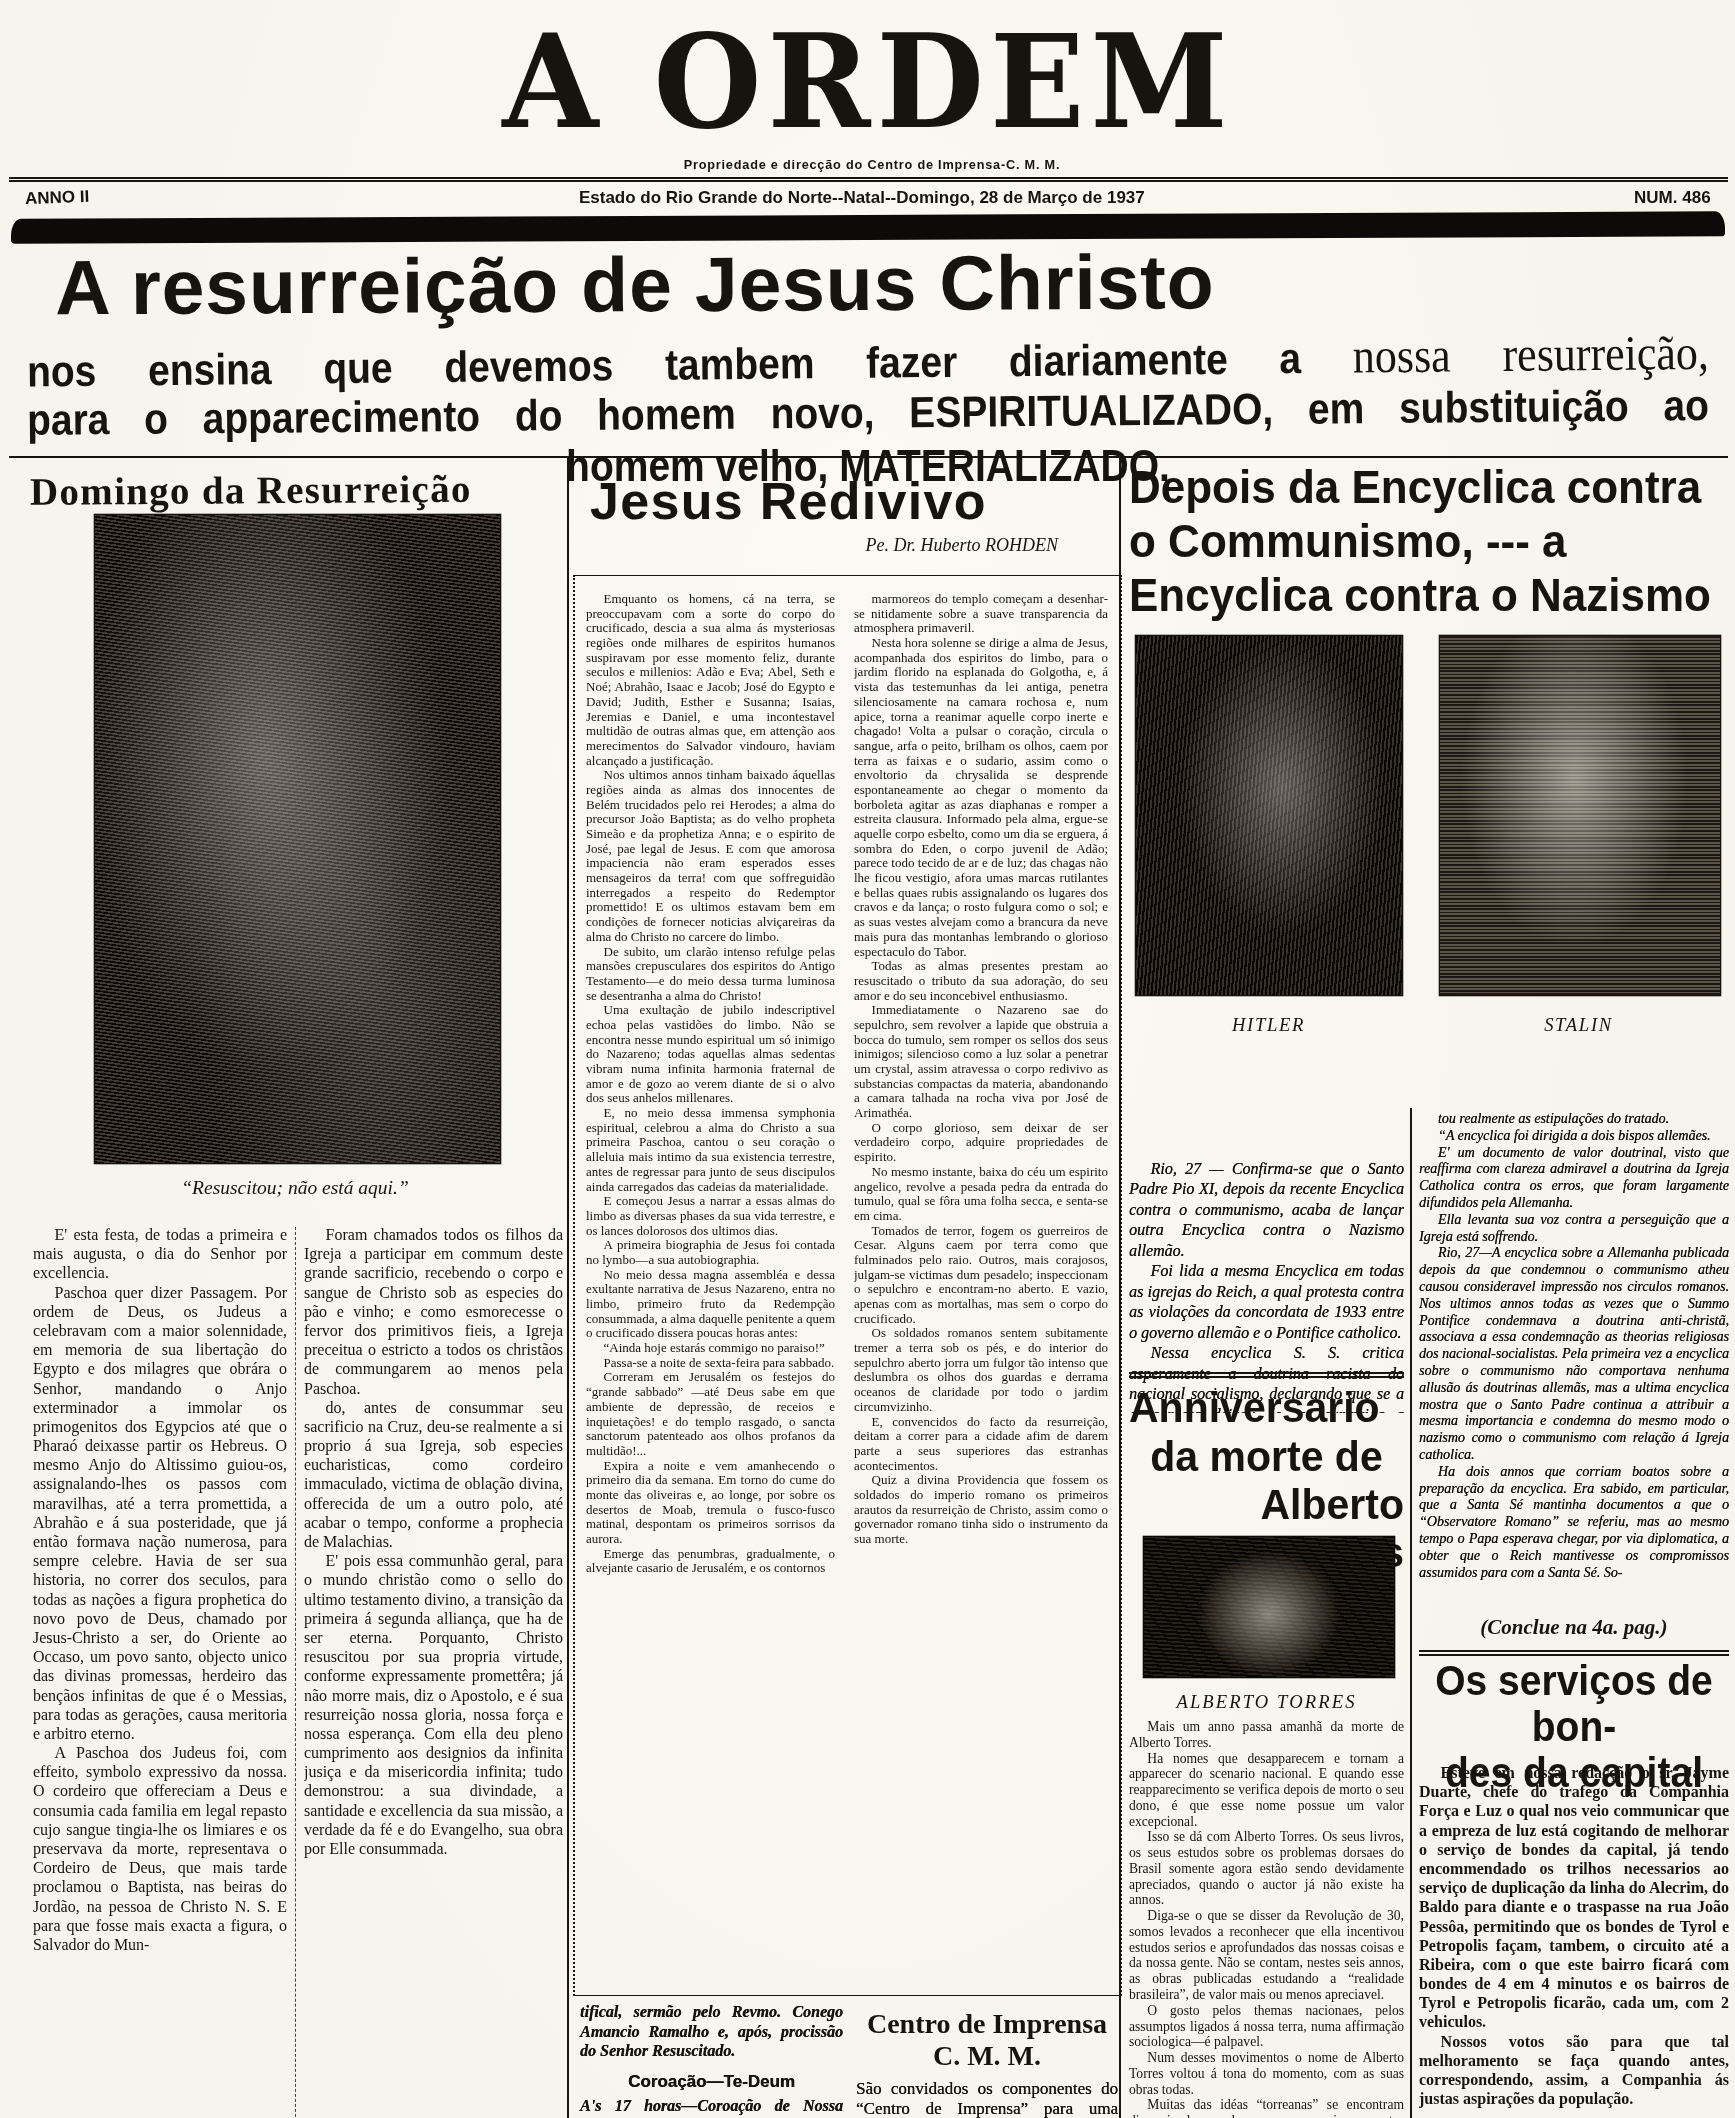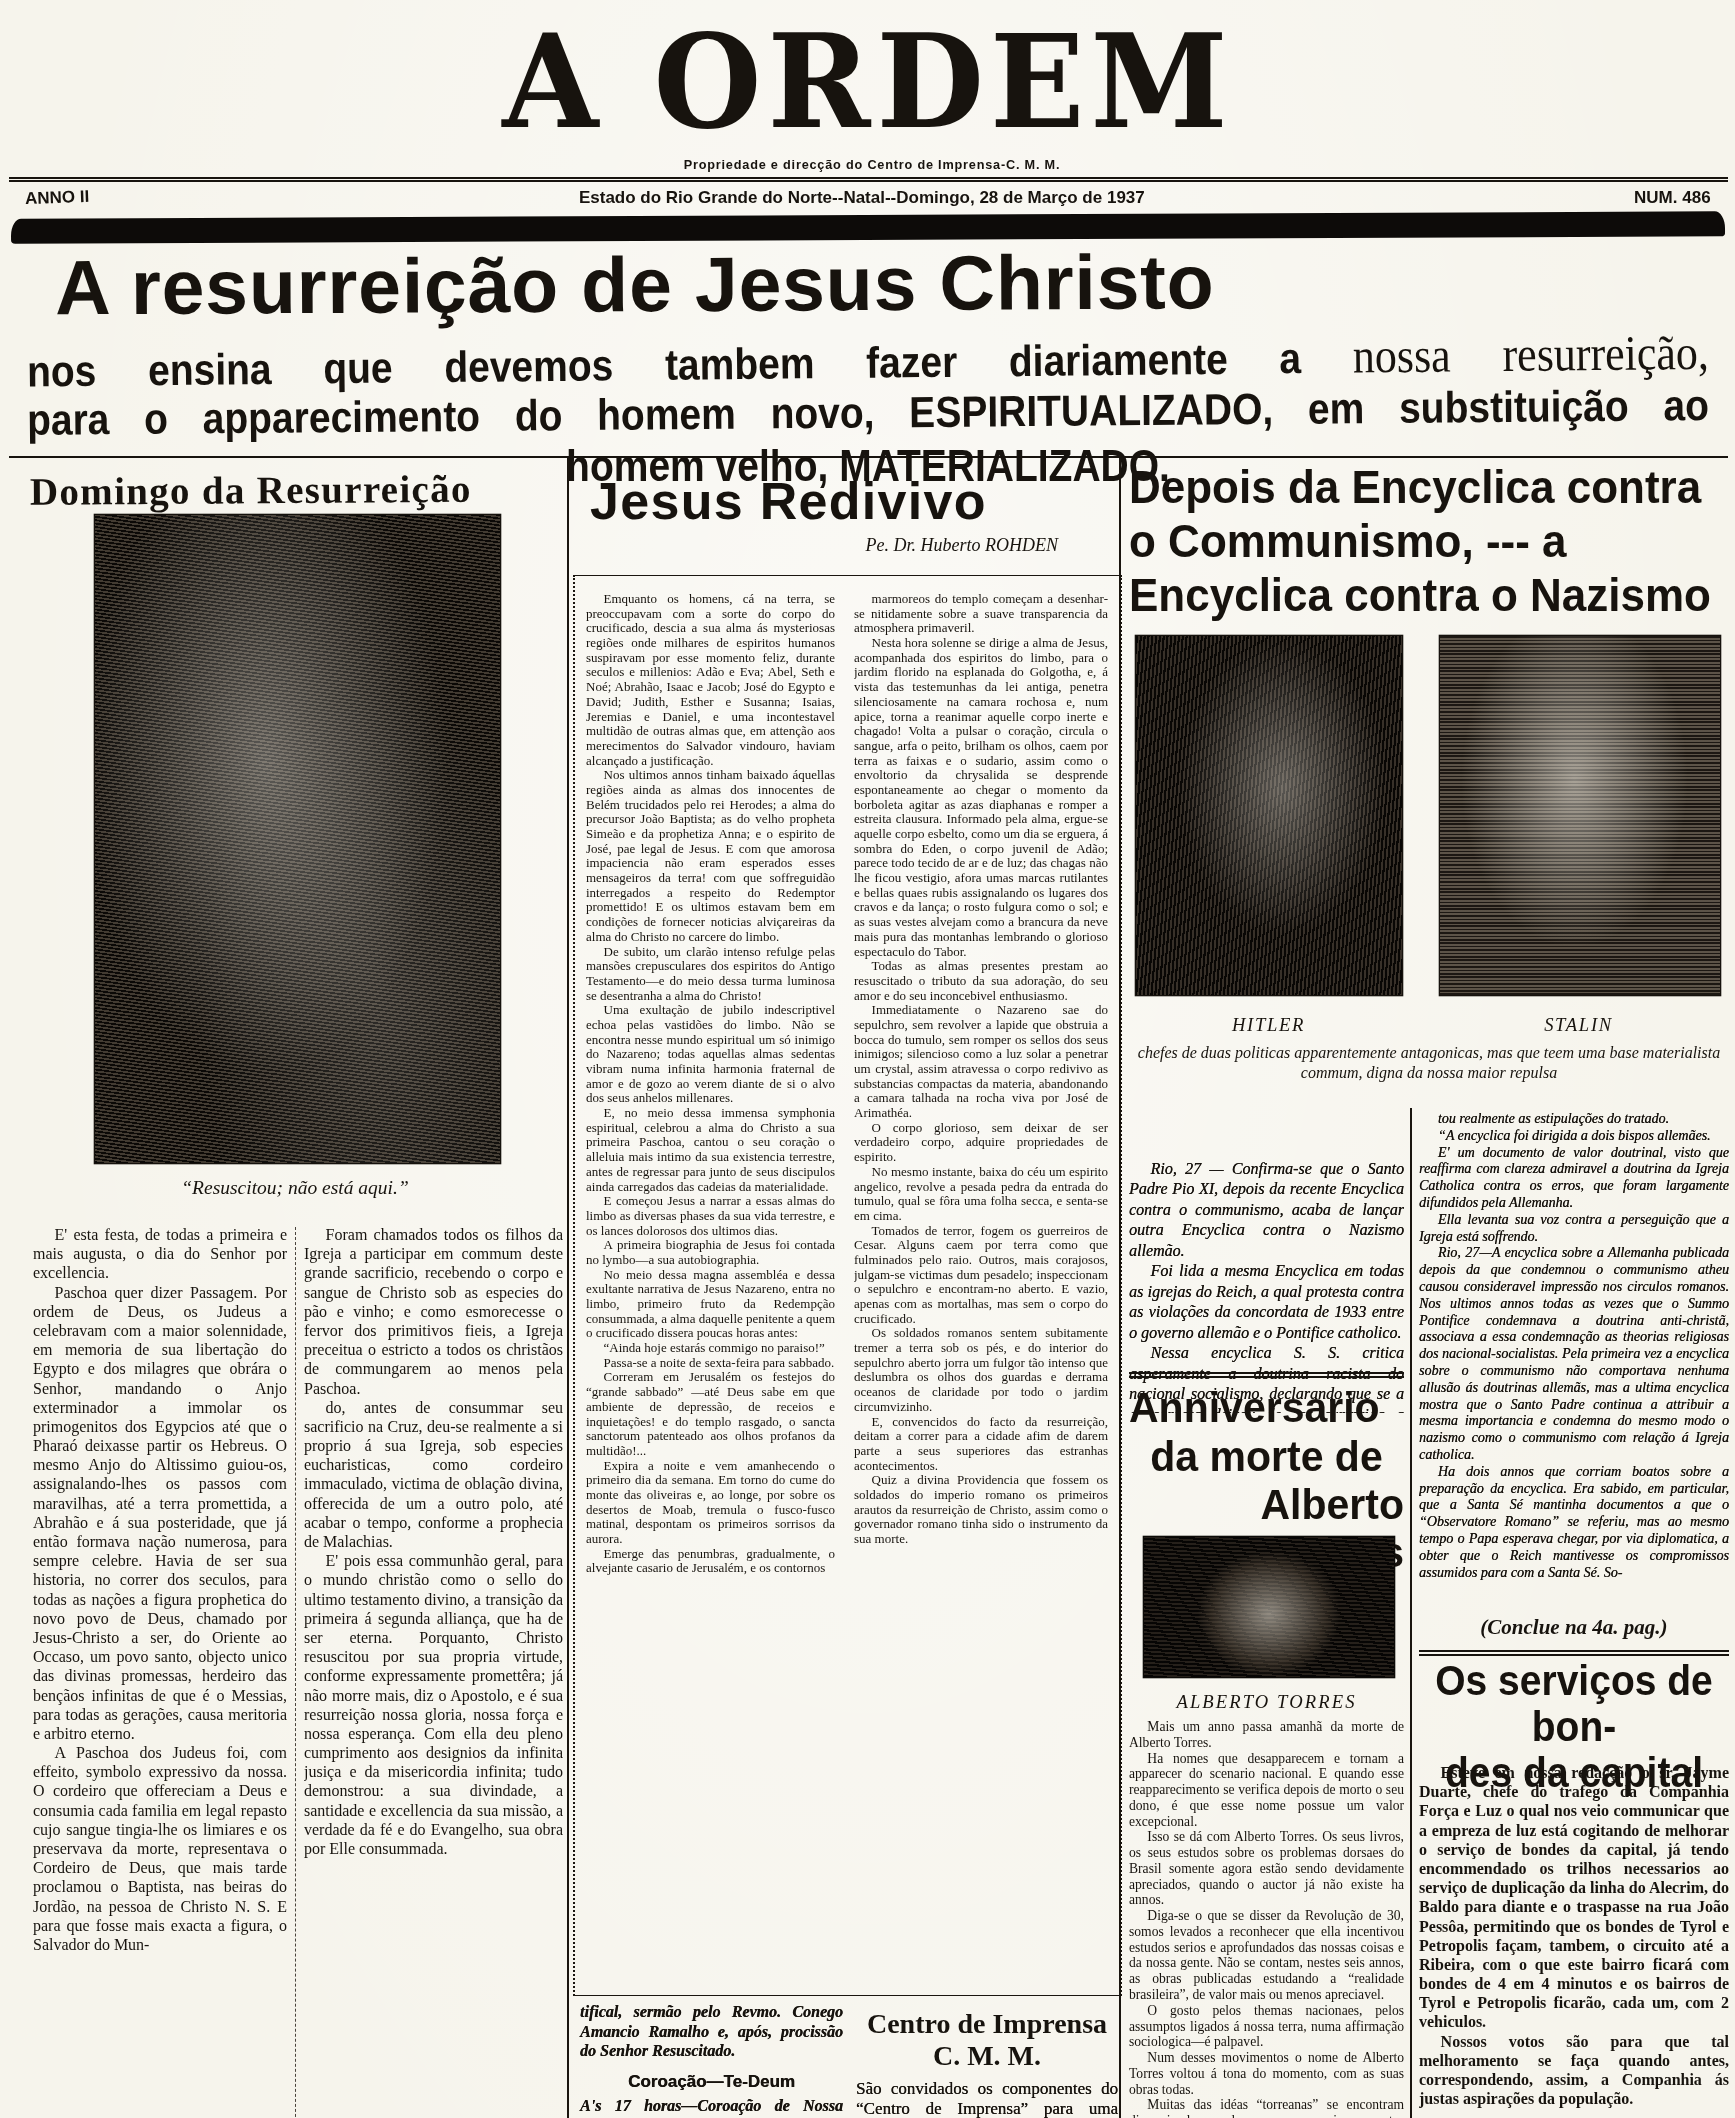--- a/index.html
+++ b/index.html
@@ -222,21 +222,20 @@
     </div>
     <div class="press-text">São convidados os componentes do “Centro de Imprensa” para uma reunião hoje, ás 14 1/2 horas, na sede da Congregação Mariana de Moços.</div>
 
   </div>
 
   <div class="ency-head">Depois da Encyclica contra o Communismo, --- a Encyclica contra o Nazismo</div>
   <div class="photo photo-hitler"></div>
   <div class="photo photo-stalin"></div>
   <div class="photo-cap cap-hitler">HITLER</div>
   <div class="photo-cap cap-stalin">STALIN</div>
-  <div class="joint-cap">chefes de duas politicas apparentemente antagonicas, mas que teem uma base materialista commum, digna da nossa maior repulsa</div>
   <div class="newscol ec-a">
       <p class="para">Rio, 27 — Confirma-se que o Santo Padre Pio XI, depois da recente Encyclica contra o communismo, acaba de lançar outra Encyclica contra o Nazismo allemão.</p>
       <p class="para">Foi lida a mesma Encyclica em todas as igrejas do Reich, a qual protesta contra as violações da concordata de 1933 entre o governo allemão e o Pontifice catholico.</p>
       <p class="para">Nessa encyclica S. S. critica asperamente a doutrina racista do nacional socialismo, declarando que se a concordata deixou de ser cumprida a culpa não pertence á Igreja e sim ao governo do Reich, que não interpre-</p>
     </div>
   <div class="newscol ec-b">
       <p class="para">tou realmente as estipulações do tratado.</p>
       <p class="para">“A encyclica foi dirigida a dois bispos allemães.</p>
       <p class="para">E' um documento de valor doutrinal, visto que reaffirma com clareza admiravel a doutrina da Igreja Catholica contra os erros, que foram largamente difundidos pela Allemanha.</p>
       <p class="para">Ella levanta sua voz contra a perseguição que a Igreja está soffrendo.</p>

